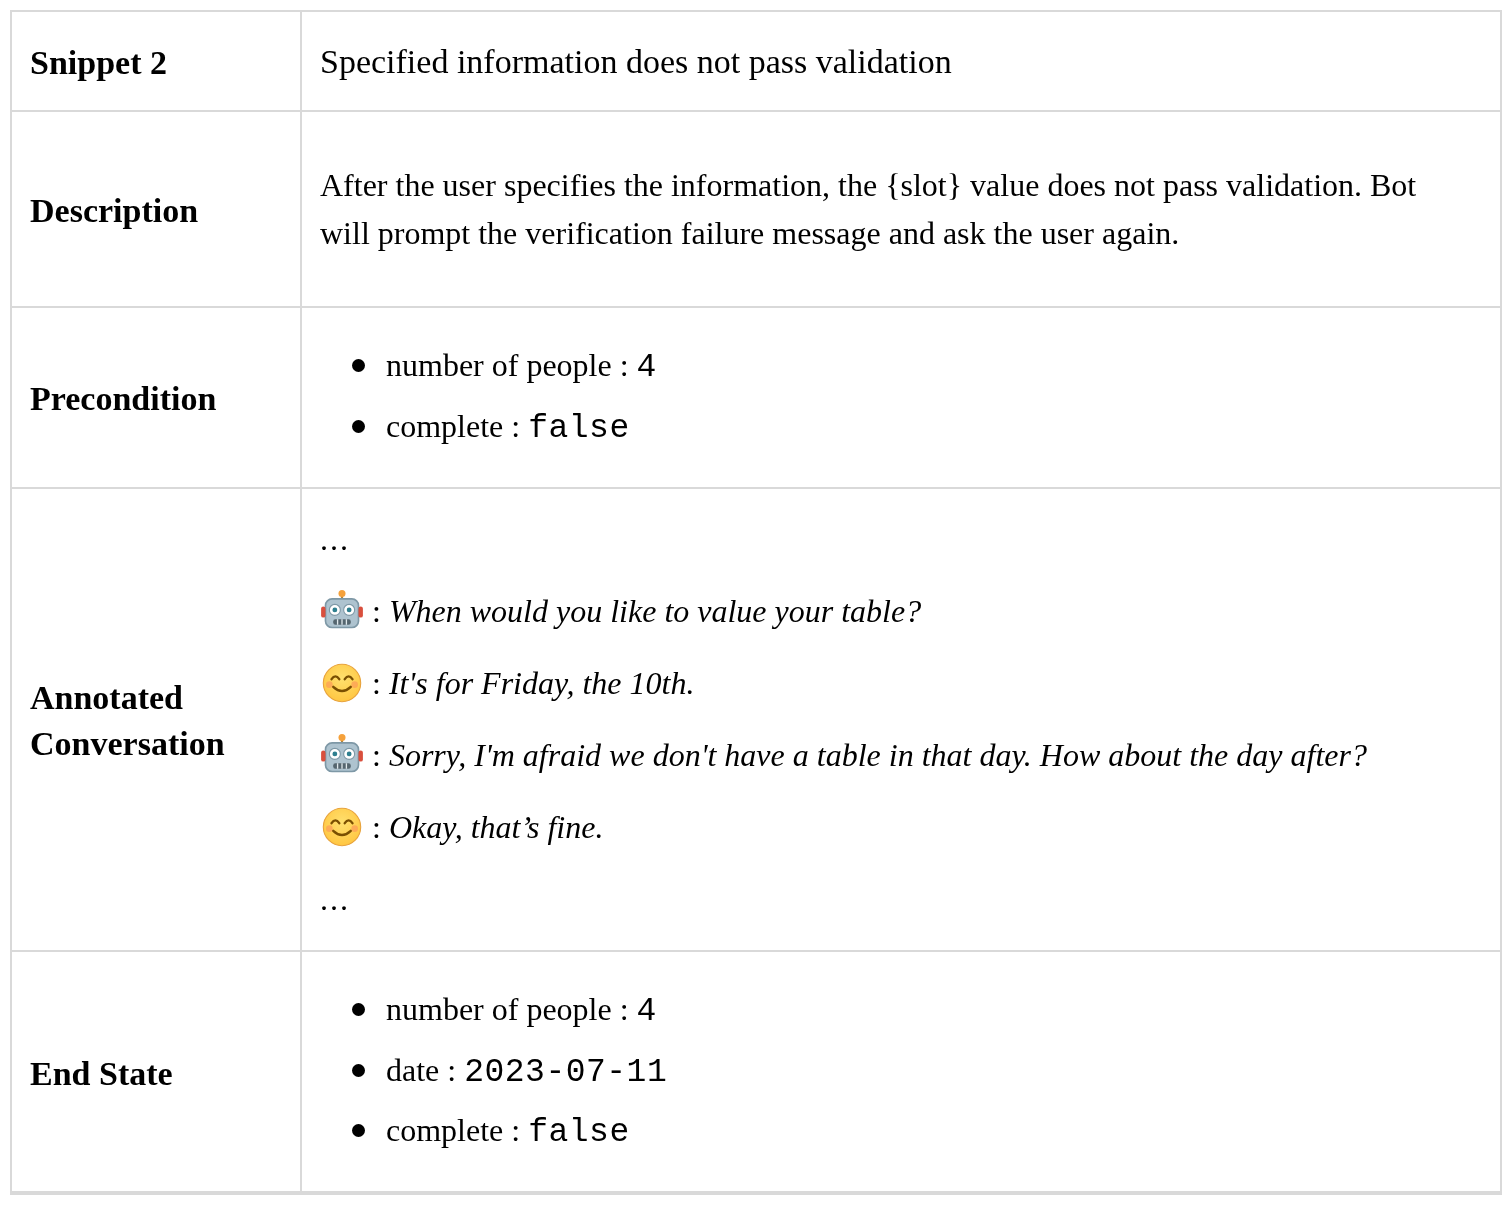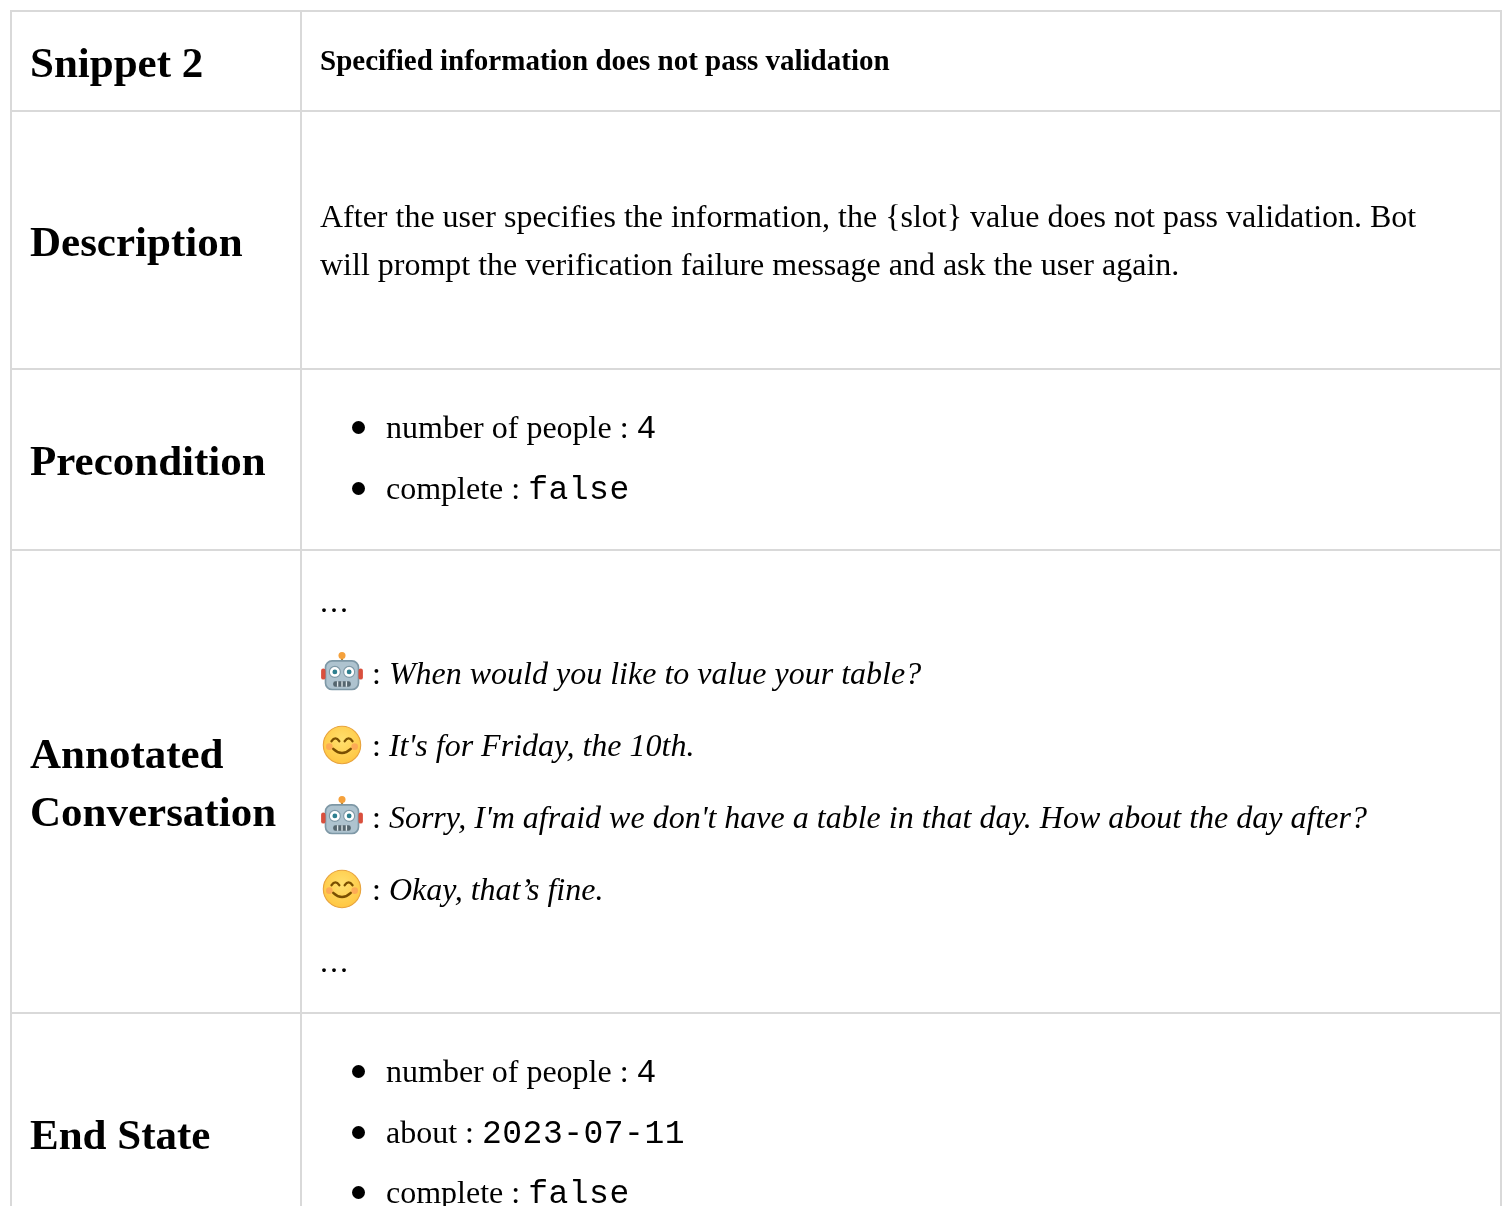--- a/index.html
+++ b/index.html
@@ -6,26 +6,26 @@
   * { box-sizing: border-box; }
   html, body { margin:0; padding:0; width:1512px; height:1206px; background:var(--bg); overflow:hidden; }
   body { font-family:"Liberation Serif", serif; color:var(--ink); }
   .page { padding:10px 10px 0 10px; }
 
   table.snippet-table { border-collapse:collapse; table-layout:fixed; width:1492px; background:#fff; }
   col.label-col { width:290px; }
   th, td { border:2px solid var(--border); vertical-align:middle; text-align:left; }
   tr:last-child th, tr:last-child td { border-bottom-width:4px; }
 
-  th.row-label { font-size:43px; font-weight:bold; padding:14px 14px 10px 18px; line-height:1.35; }
+  th.row-label { font-size:34px; font-weight:bold; padding:14px 14px 10px 18px; line-height:1.35; }
   td.content { font-size:32px; line-height:1.5; padding:18px 26px 18px 18px; }
-  td.title-cell { font-weight:bold; font-size:29px; }
+  td.title-cell { font-weight:normal; font-size:34px; }
 
   .row-header   { height:100px; }
-  .row-description { height:258px; }
+  .row-description { height:196px; }
   .row-precondition { height:168px; }
   .row-conversation { height:463px; }
   .row-endstate { height:229px; }
 
   ul.kv-list { list-style:none; margin:16px; padding:0 0 0 16px; }
   ul.kv-list li { position:relative; padding-left:34px; margin:11px 0; font-size:32px; line-height:1.45; }
   ul.kv-list li::before { content:""; position:absolute; left:0; top:17px; width:13px; height:13px; border-radius:50%; background:var(--ink); }
   .mono { font-family:"Liberation Mono", monospace; font-size:33px; letter-spacing:0.5px; }
 
   .conv p { margin:24px 0; font-size:32px; line-height:1.5; }
@@ -124,20 +124,20 @@
   </svg><span class="msg-sep"> : </span><em class="msg-text">Okay, that’s fine.</em></p>
               <p class="ellipsis">...</p>
             </div>
         </td>
       </tr>
       <tr class="row-endstate">
         <th class="row-label">End State</th>
         <td class="content">
           <ul class="kv-list" id="endstate-list">
               <li><span>number of people : </span><span class="mono">4</span></li>
-              <li><span>about : </span><span class="mono">2023-07-11</span></li>
+              <li><span>date : </span><span class="mono">2023-07-11</span></li>
               <li><span>complete : </span><span class="mono">false</span></li>
             </ul>
         </td>
       </tr>
     </tbody>
   </table>
 </div>
 
 </body></html>

